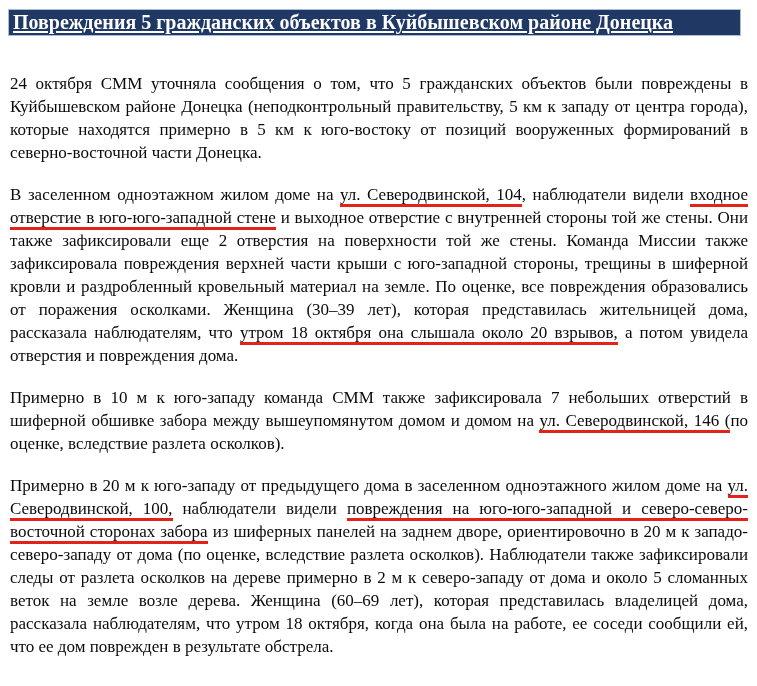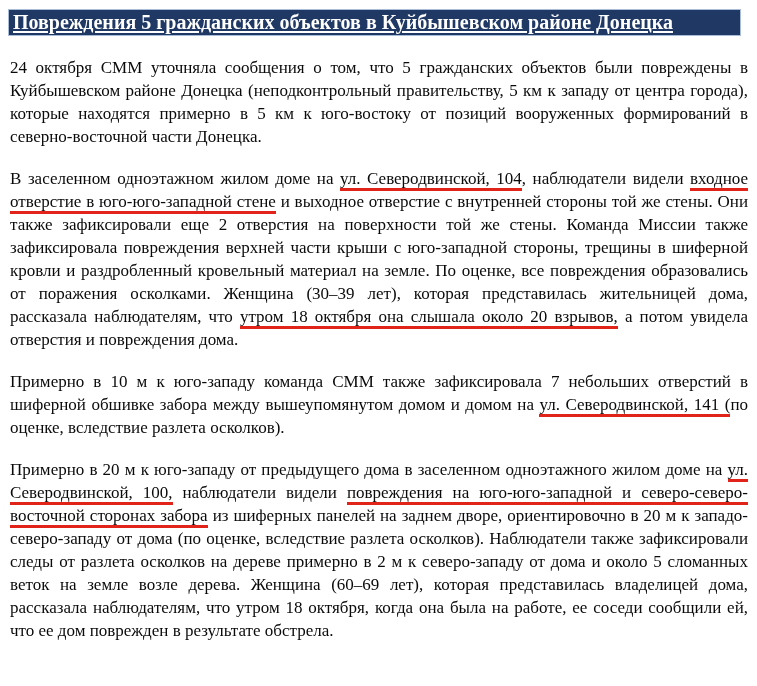--- a/index.html
+++ b/index.html
@@ -42,33 +42,33 @@
   }
   .doc {
     padding: 20px 9px 0 10px;
     font-family: "Liberation Serif", serif;
     font-size: 17px;
     line-height: 23px;
     text-align: justify;
     color: var(--text-color);
   }
   p.para {
-    margin: 0 0 19px 0;
+    margin: 16px 0 19px 0;
   }
   .red-underline {
     border-bottom: 3px solid var(--annotation-red);
     padding-bottom: 0px;
   }
 </style>
 </head>
 <body>
 
 <div class="page">
   <div class="title-bar">
     <span class="title-text">Повреждения 5 гражданских объектов в Куйбышевском районе Донецка</span>
   </div>
   <div class="doc">
       <p class="para"><span>24 октября СММ уточняла сообщения о том, что 5 гражданских объектов были повреждены в Куйбышевском районе Донецка (неподконтрольный правительству, 5 км к западу от центра города), которые находятся примерно в 5 км к юго-востоку от позиций вооруженных формирований в северно-восточной части Донецка.</span></p>
       <p class="para"><span>В заселенном одноэтажном жилом доме на </span><span class="red-underline">ул. Северодвинской, 104</span><span>, наблюдатели видели </span><span class="red-underline">входное отверстие в юго-юго-западной стене</span><span> и выходное отверстие с внутренней стороны той же стены. Они также зафиксировали еще 2 отверстия на поверхности той же стены. Команда Миссии также зафиксировала повреждения верхней части крыши с юго-западной стороны, трещины в шиферной кровли и раздробленный кровельный материал на земле. По оценке, все повреждения образовались от поражения осколками. Женщина (30–39 лет), которая представилась жительницей дома, рассказала наблюдателям, что </span><span class="red-underline">утром 18 октября она слышала около 20 взрывов,</span><span> а потом увидела отверстия и повреждения дома.</span></p>
-      <p class="para"><span>Примерно в 10 м к юго-западу команда СММ также зафиксировала 7 небольших отверстий в шиферной обшивке забора между вышеупомянутом домом и домом на </span><span class="red-underline">ул. Северодвинской, 141 (</span><span>по оценке, вследствие разлета осколков).</span></p>
+      <p class="para"><span>Примерно в 10 м к юго-западу команда СММ также зафиксировала 7 небольших отверстий в шиферной обшивке забора между вышеупомянутом домом и домом на </span><span class="red-underline">ул. Северодвинской, 146 (</span><span>по оценке, вследствие разлета осколков).</span></p>
       <p class="para"><span>Примерно в 20 м к юго-западу от предыдущего дома в заселенном одноэтажного жилом доме на </span><span class="red-underline">ул. Северодвинской, 100,</span><span> наблюдатели видели </span><span class="red-underline">повреждения на юго-юго-западной и северо-северо-восточной сторонах забора</span><span> из шиферных панелей на заднем дворе, ориентировочно в 20 м к западо-северо-западу от дома (по оценке, вследствие разлета осколков). Наблюдатели также зафиксировали следы от разлета осколков на дереве примерно в 2 м к северо-западу от дома и около 5 сломанных веток на земле возле дерева. Женщина (60–69 лет), которая представилась владелицей дома, рассказала наблюдателям, что утром 18 октября, когда она была на работе, ее соседи сообщили ей, что ее дом поврежден в результате обстрела.</span></p>
     </div>
 </div>
 
 </body></html>

